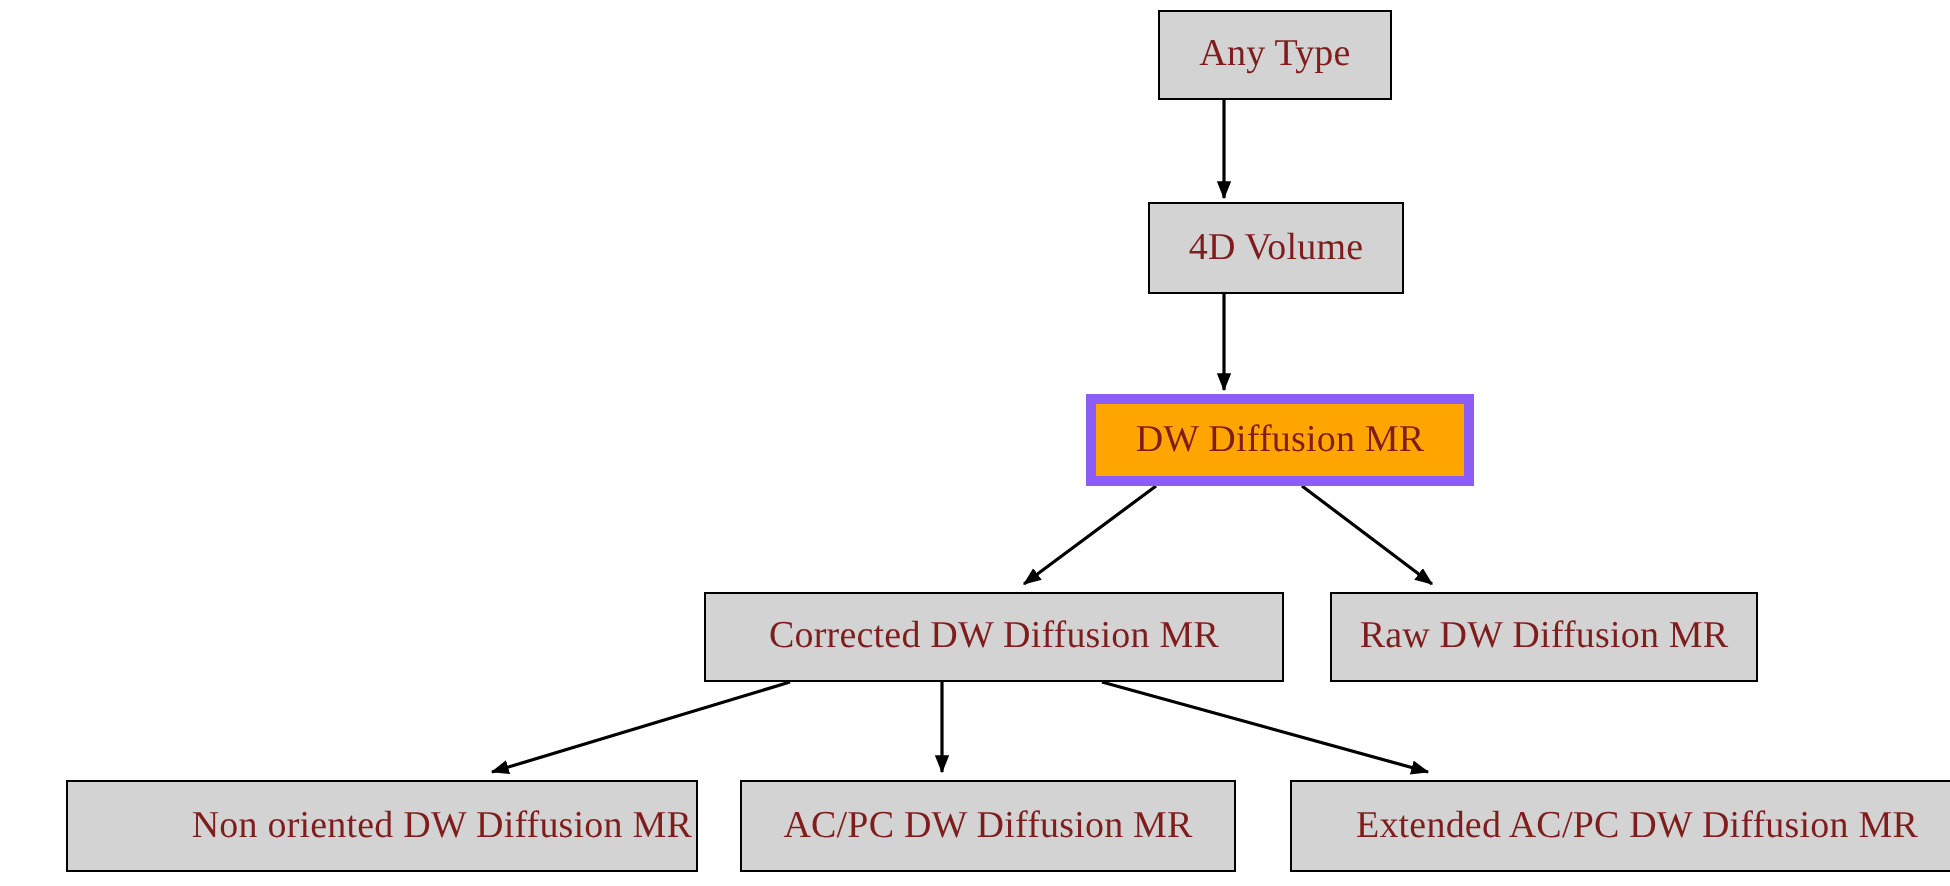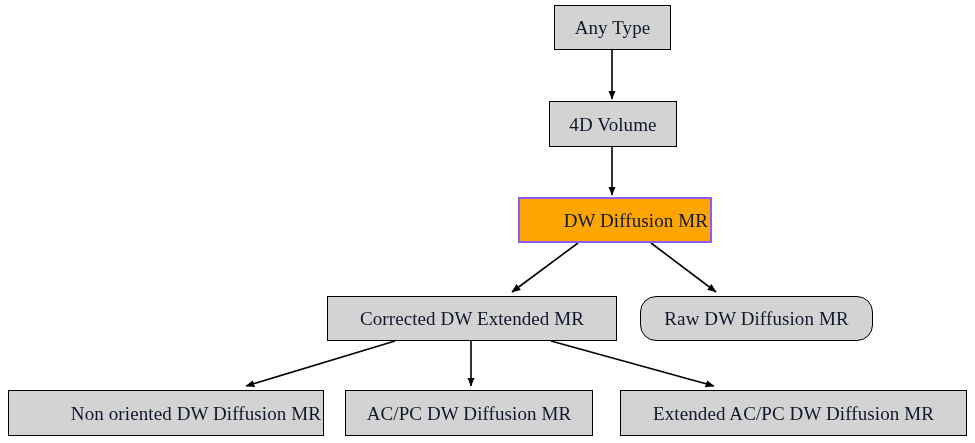--- a/index.html
+++ b/index.html
@@ -27,30 +27,30 @@
     pointer-events: none;
   }
   .node {
     position: absolute;
     box-sizing: border-box;
     display: flex;
     align-items: center;
     justify-content: center;
     background: #d3d3d3;
     border: 1.4px solid #000000;
-    color: #0f172a;
+    color: #7f1d1d;
     font-size: 19px;
     line-height: 1;
     letter-spacing: 0.1px;
     white-space: nowrap;
+    margin-left: 25px;
   }
   .node.highlight {
     background: #ffa500;
-    border: 2px solid #8b5cf6;
-    justify-content: flex-end;
+    border: 5px solid #8b5cf6;
   }
   .node-label {
     display: block;
     padding: 0 2px;
     transform: translateY(-0.5px);
   }
 </style>
 </head>
 <body>
 
@@ -77,23 +77,23 @@
       <div class="node" style="left: 554px; top: 5px; width: 117px; height: 45px;">
         <span class="node-label">Any Type</span>
       </div>
       <div class="node" style="left: 549px; top: 101px; width: 128px; height: 46px; justify-content: center;">
         <span class="node-label">4D Volume</span>
       </div>
       <div class="node highlight" style="left: 518px; top: 197px; width: 194px; height: 46px;">
         <span class="node-label">DW Diffusion MR</span>
       </div>
       <div class="node" style="left: 327px; top: 296px; width: 290px; height: 45px;">
-        <span class="node-label">Corrected DW Extended MR</span>
+        <span class="node-label">Corrected DW Diffusion MR</span>
       </div>
-      <div class="node" style="left: 640px; top: 296px; width: 233px; height: 45px; border-radius: 16px;">
+      <div class="node" style="left: 640px; top: 296px; width: 214px; height: 45px;">
         <span class="node-label">Raw DW Diffusion MR</span>
       </div>
       <div class="node" style="left: 8px; top: 390px; width: 316px; height: 46px; justify-content: flex-end;">
         <span class="node-label">Non oriented DW Diffusion MR</span>
       </div>
       <div class="node" style="left: 345px; top: 390px; width: 248px; height: 46px;">
         <span class="node-label">AC/PC DW Diffusion MR</span>
       </div>
       <div class="node" style="left: 620px; top: 390px; width: 347px; height: 46px; text-align: center;">
         <span class="node-label">Extended AC/PC DW Diffusion MR</span>

